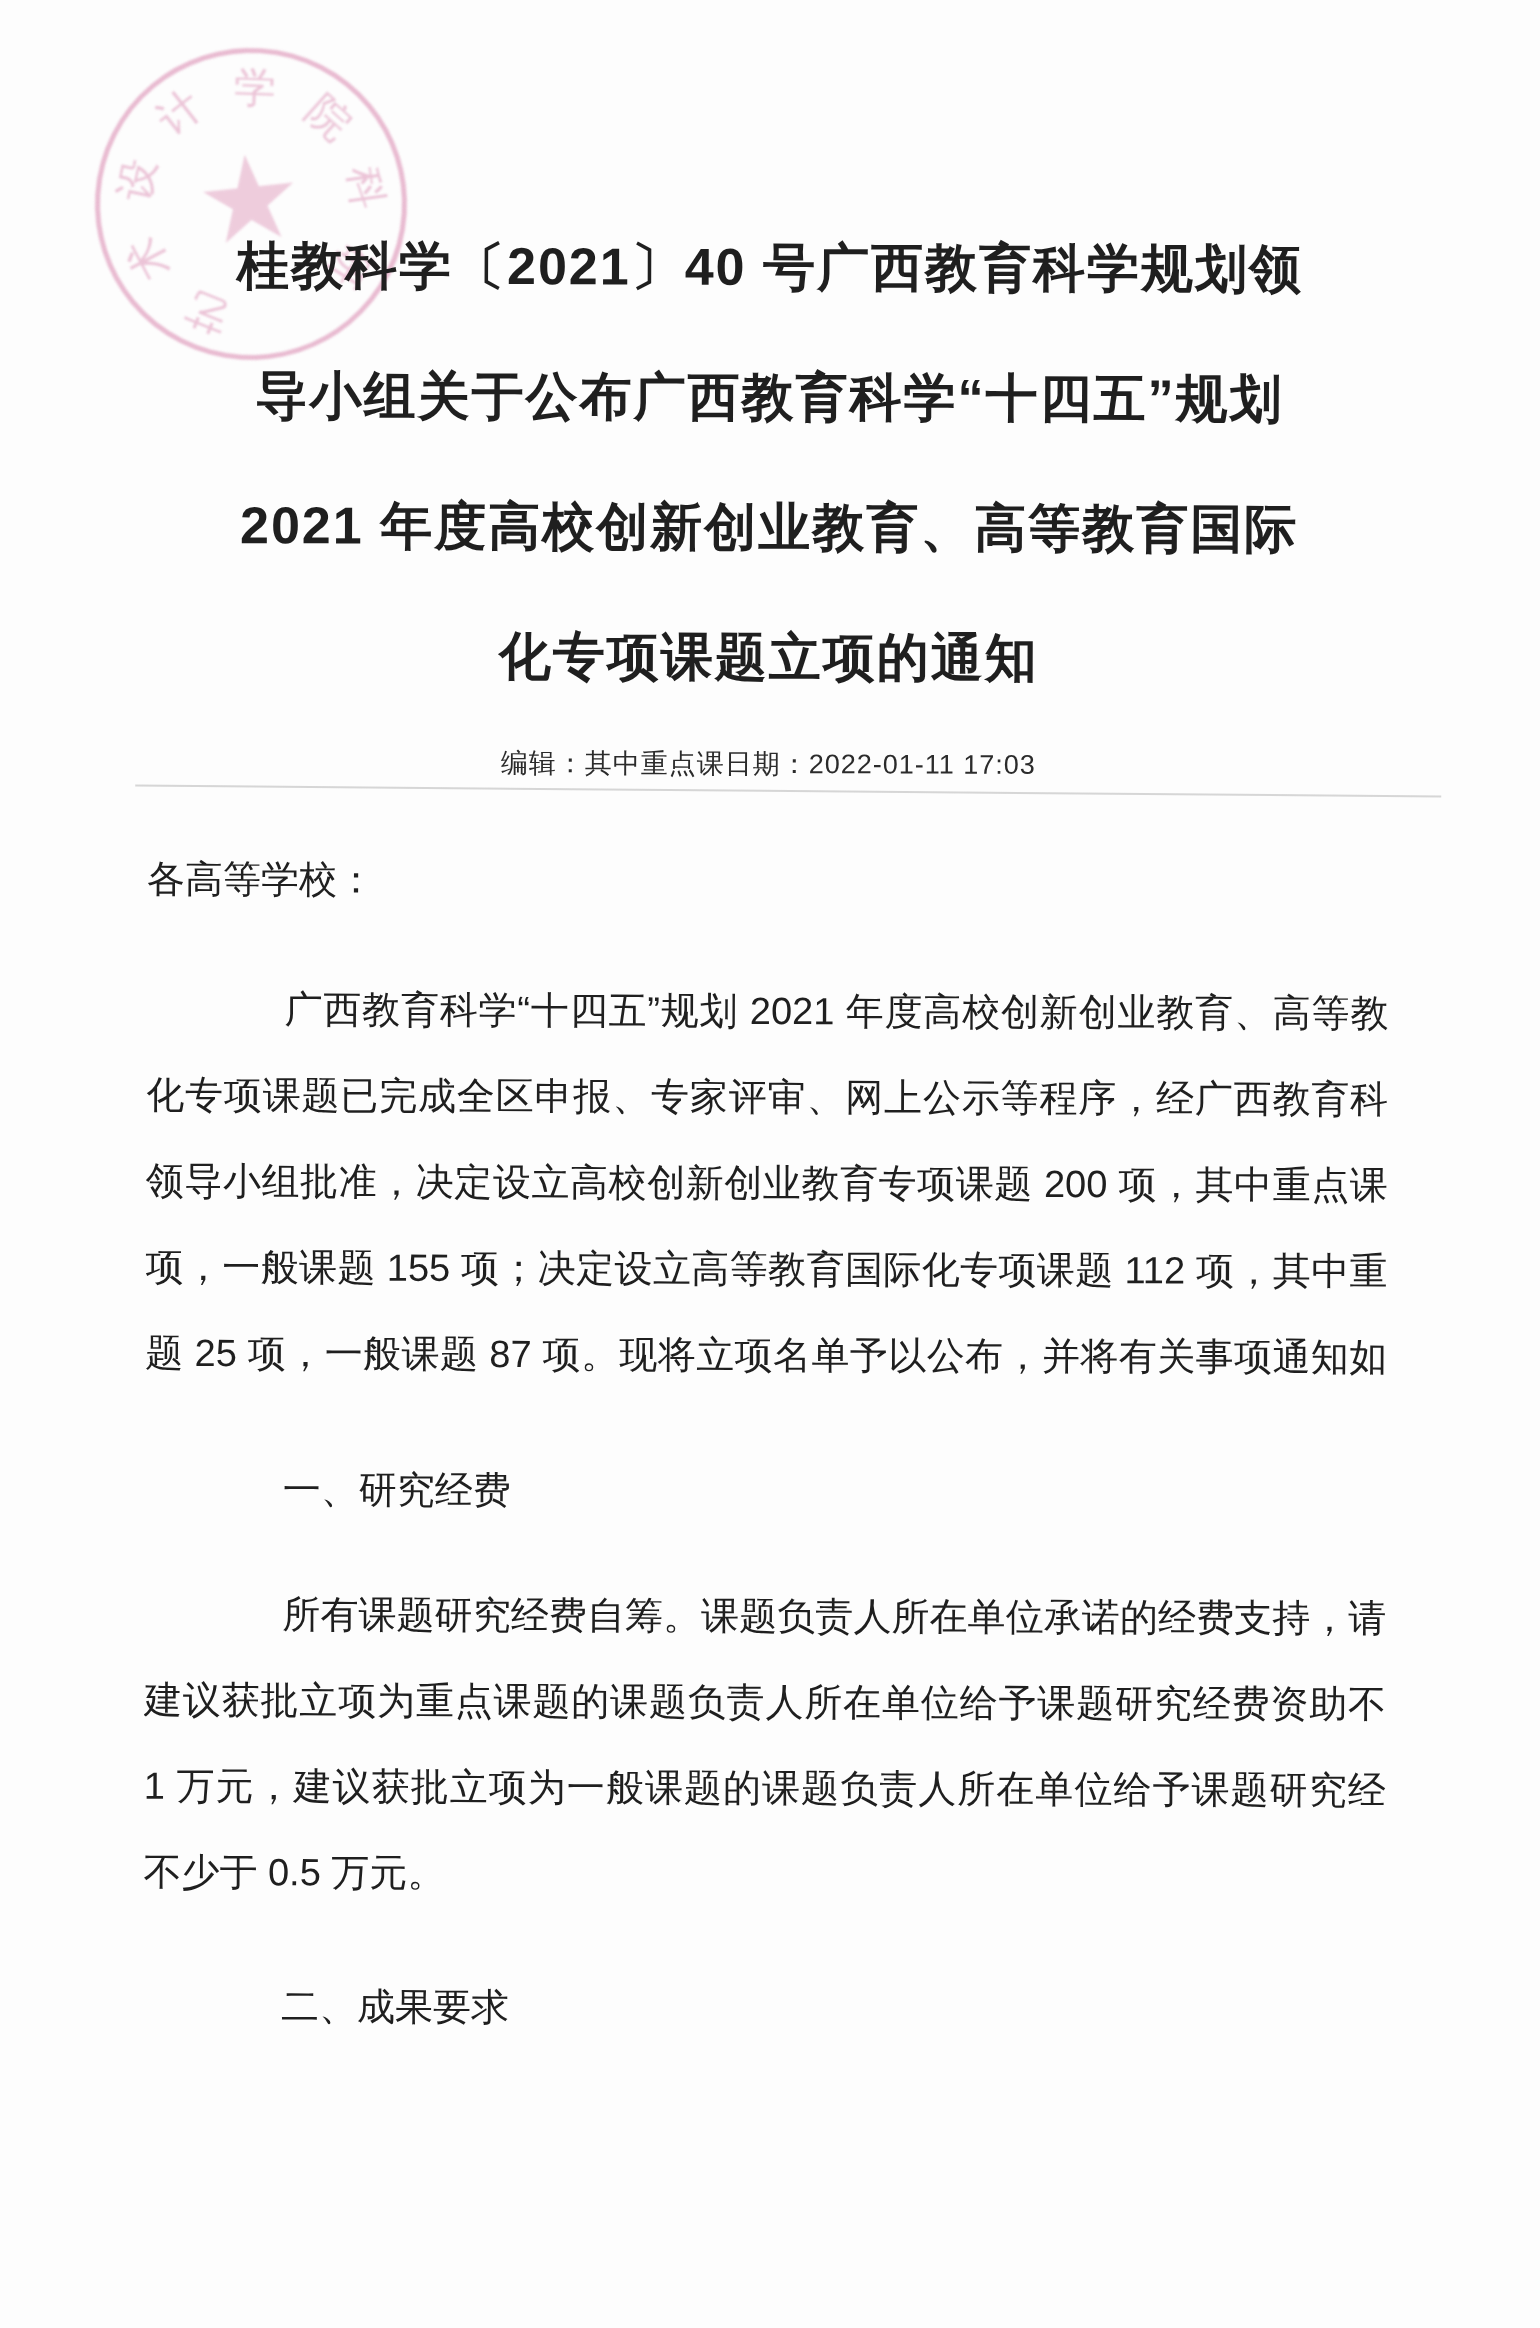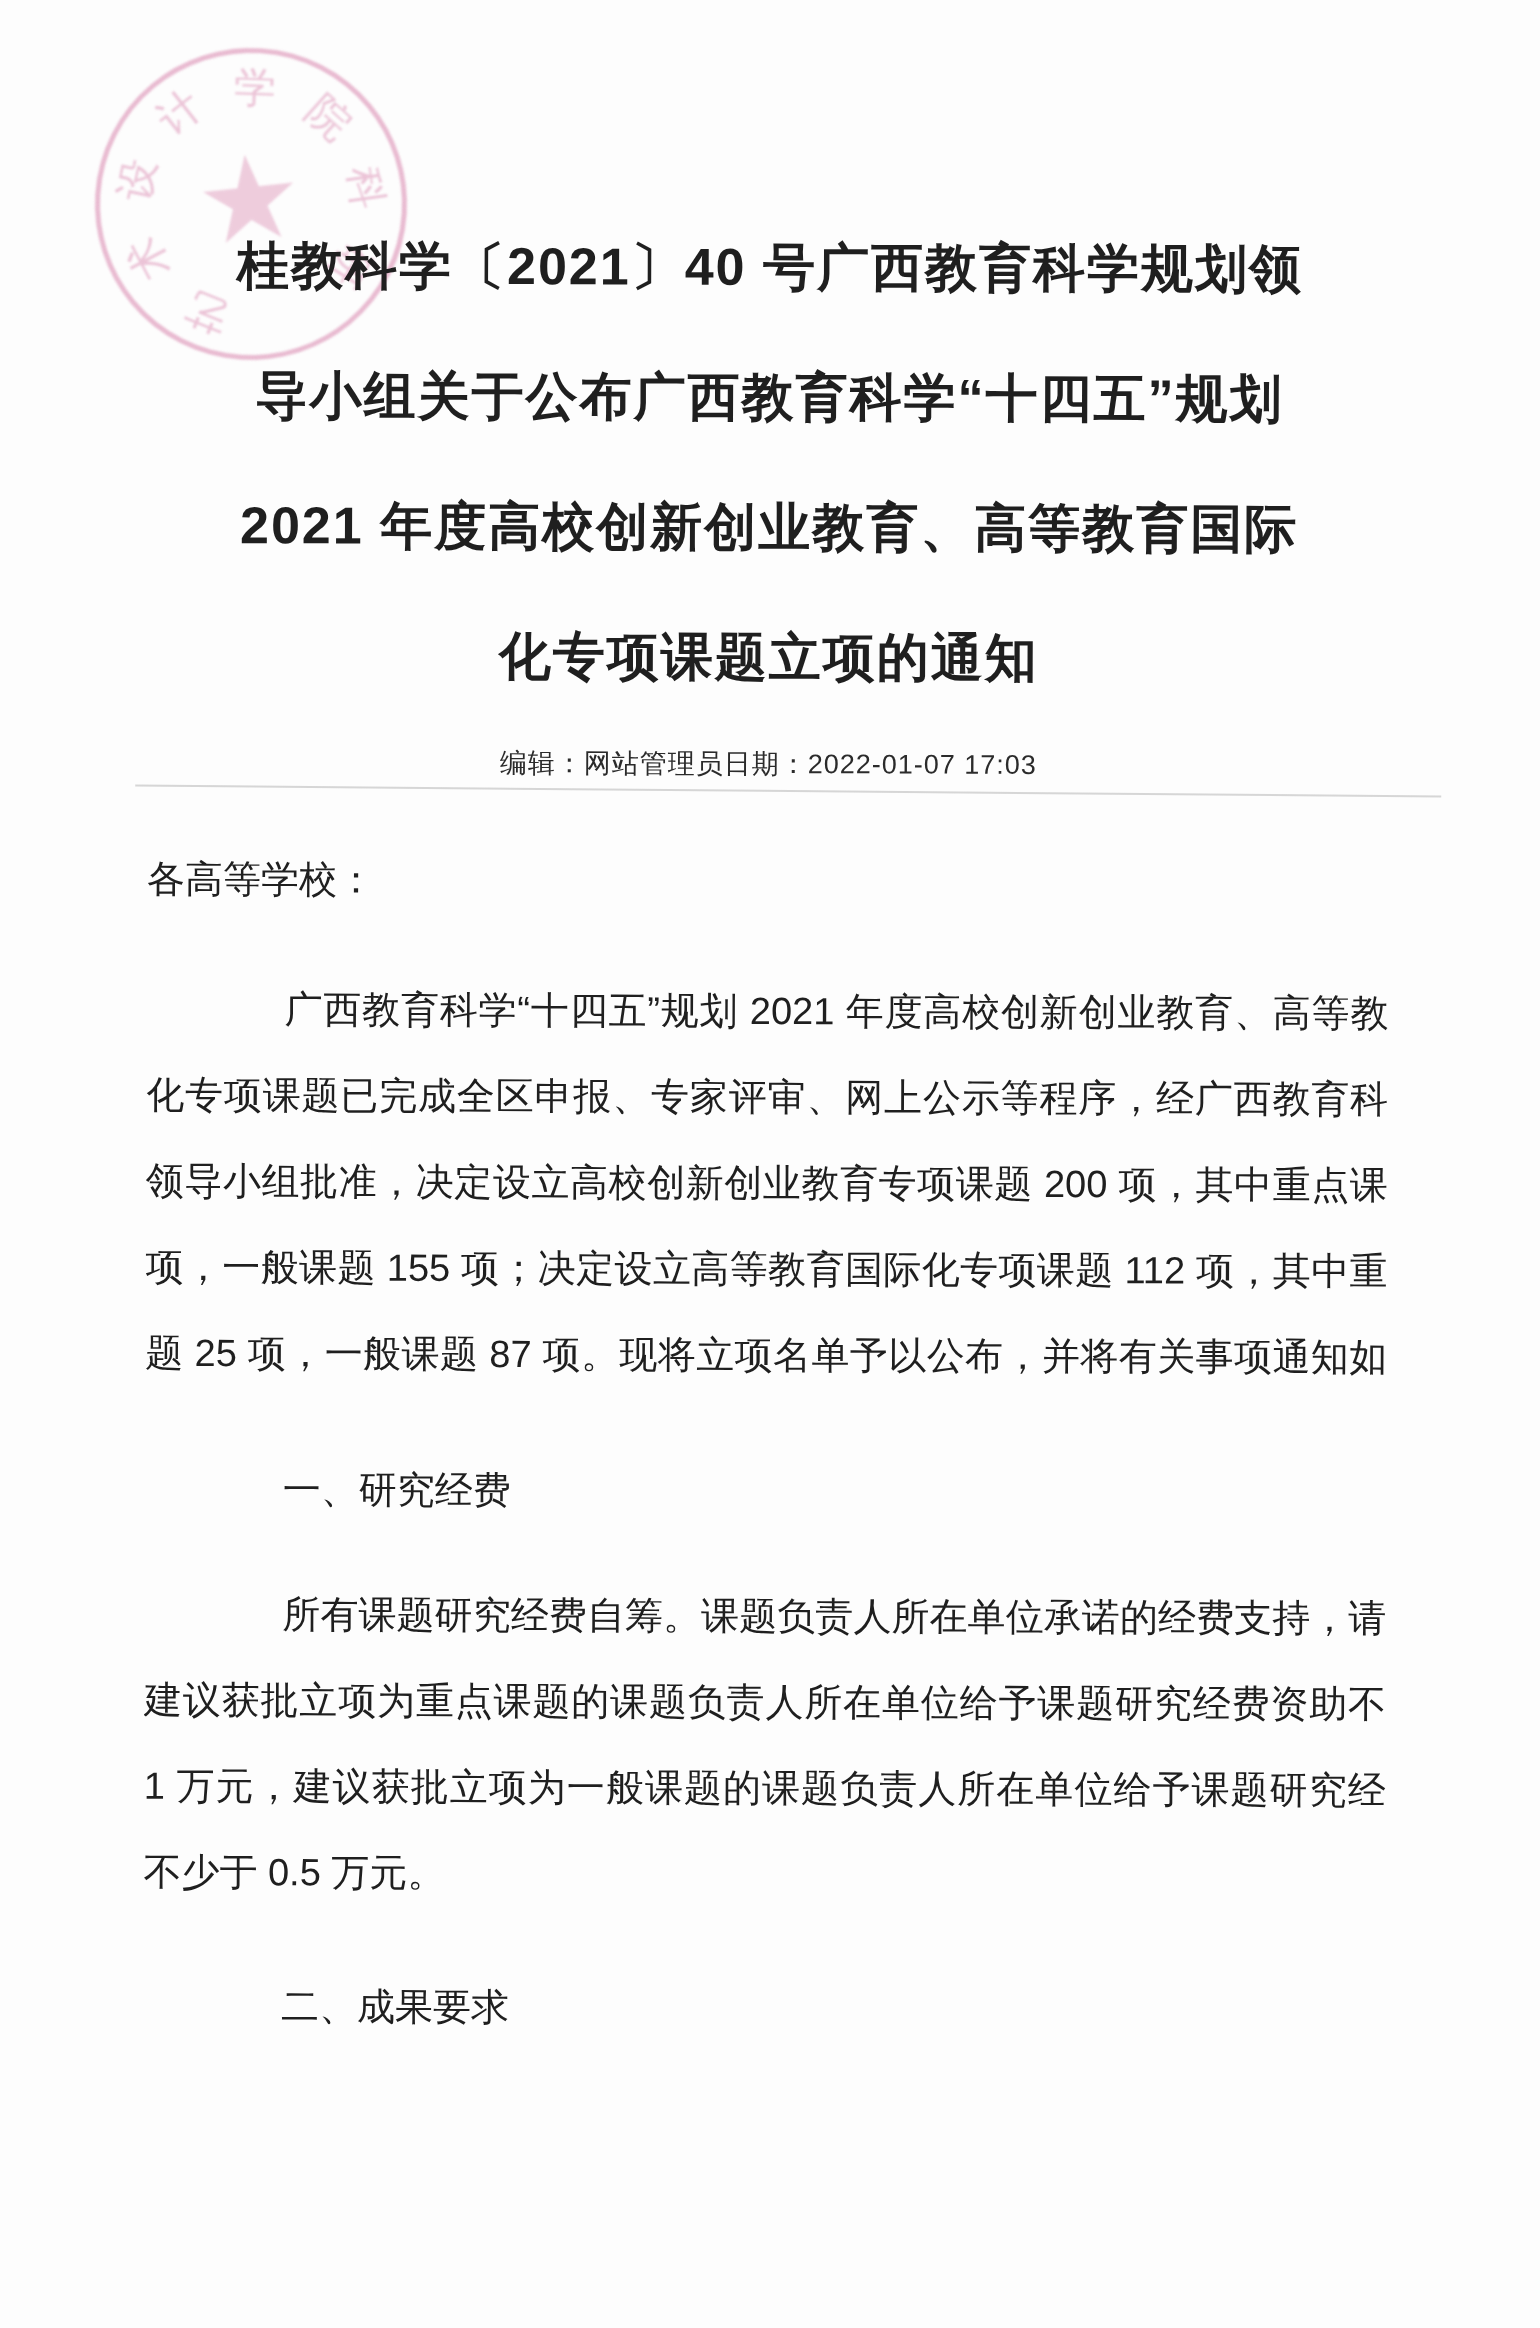--- a/index.html
+++ b/index.html
@@ -145,21 +145,21 @@
 
   <div class="content">
 
     <div>
       <div class="title-line">桂教科学〔2021〕40 号广西教育科学规划领</div>
       <div class="title-line">导小组关于公布广西教育科学“十四五”规划</div>
       <div class="title-line">2021 年度高校创新创业教育、高等教育国际</div>
       <div class="title-line">化专项课题立项的通知</div>
     </div>
 
-    <div class="meta"><span>编辑：</span><span>网站管理员</span><span>日期：</span><span>2022-01-07 17:03</span></div>
+    <div class="meta"><span>编辑：</span><span>其中重点课</span><span>日期：</span><span>2022-01-11 17:03</span></div>
 
     <div class="divider"></div>
 
     <div class="line salutation">各高等学校：</div>
 
     <div class="para-1">
       <div class="line fill indent">广西教育科学“十四五”规划 2021 年度高校创新创业教育、高等教育国际</div>
       <div class="line fill">化专项课题已完成全区申报、专家评审、网上公示等程序，经广西教育科学规划</div>
       <div class="line fill">领导小组批准，决定设立高校创新创业教育专项课题 200 项，其中重点课题 45</div>
       <div class="line fill">项，一般课题 155 项；决定设立高等教育国际化专项课题 112 项，其中重点课</div>

